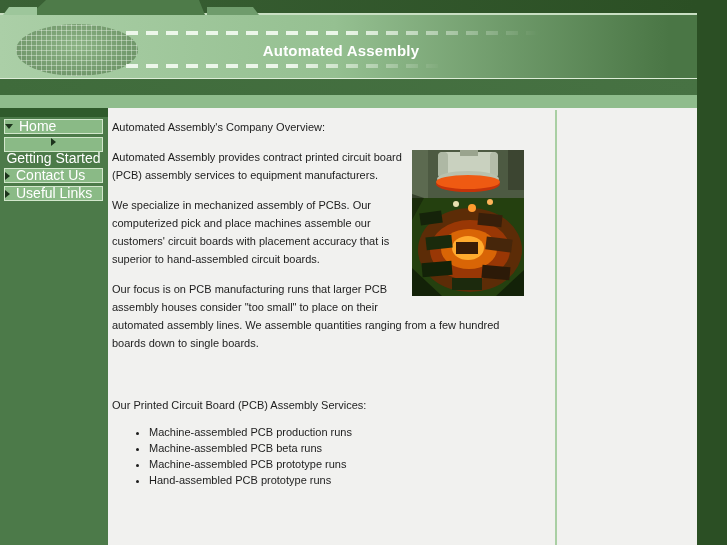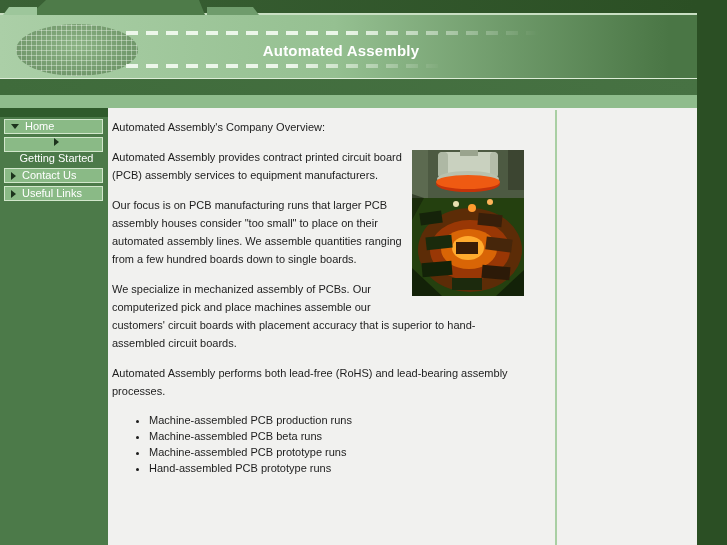--- a/index.html
+++ b/index.html
@@ -42,22 +42,22 @@
   .strip-dark{position:absolute;top:79px;left:0;width:697px;height:16px;
     background:linear-gradient(to right,#3f6b3b,#477243);}
   .strip-light{position:absolute;top:95px;left:0;width:697px;height:13px;background:#8fbc8c;}
 
   
   .main{display:flex;width:697px;height:437px;}
   .sidebar{width:108px;background:#4c7a49;flex:0 0 108px;}
   .sidebar-topbar{height:9px;background:#2f5a2b;}
   .nav-btn{box-sizing:border-box;height:15px;margin:0 4px 0 4px;width:99px;
     background:#8aba86;border:1px solid #d2e7cc;
-    display:flex;align-items:center;gap:6px;padding-left:6px;
-    color:#ffffff;font-size:11px;line-height:13px;cursor:pointer;}
+    display:flex;align-items:center;gap:6px;
+    color:#ffffff;font-size:14px;line-height:13px;cursor:pointer;}
   .nav-btn.m1{margin-top:2px;} .nav-btn.m2{margin-top:3px;flex-direction:column;}
   .nav-btn.m3{margin-top:16px;} .nav-btn.m4{margin-top:3px;}
   .tri{width:0;height:0;border-style:solid;display:inline-block;flex:0 0 auto;}
   .tri-down{border-width:5px 4px 0 4px;border-color:#1c331c transparent transparent transparent;}
   .tri-right{border-width:4px 0 4px 5px;border-color:transparent transparent transparent #1c331c;}
 
   .content{flex:1 1 auto;background:#f1f1ef;position:relative;
     padding:10px 0 0 4px;box-sizing:border-box;color:#1d1d1d;font-size:11px;}
   .vline{position:absolute;left:447px;top:2px;bottom:0;width:2px;background:#a9cfa3;}
   .flow{width:412px;}
@@ -153,24 +153,24 @@
             <ellipse cx="56" cy="32" rx="32" ry="7" fill="#ef5a12"></ellipse>
             <rect x="48" y="0" width="18" height="6" fill="#9aa48e"></rect>
 
             <polygon points="0,146 0,118 30,146" fill="#0d1606" opacity="0.7"></polygon>
             <polygon points="112,146 112,120 84,146" fill="#0d1606" opacity="0.7"></polygon>
             <polygon points="0,44 0,70 12,48" fill="#0f1808" opacity="0.5"></polygon>
           </svg>
         </div>
 
         <p>Automated Assembly provides contract printed circuit board (PCB) assembly services to equipment manufacturers.</p>
+        <p>We specialize in mechanized assembly of PCBs.  Our computerized pick and place machines assemble our customers' circuit boards with placement accuracy that is superior to hand-assembled circuit boards.</p>
         <p>Our focus is on PCB manufacturing runs that larger PCB assembly houses consider "too small" to place on their automated assembly lines.  We assemble quantities ranging from a few hundred boards down to single boards.</p>
-        <p>We specialize in mechanized assembly of PCBs.  Our computerized pick and place machines assemble our customers' circuit boards with placement accuracy that is superior to hand-assembled circuit boards.</p>
-        <p>Automated Assembly performs both lead-free (RoHS) and lead-bearing assembly processes.</p>
 
+        <div class="services-heading">Our Printed Circuit Board (PCB) Assembly Services:</div>
         <ul class="services-list">
           <li>Machine-assembled PCB production runs</li>
           <li>Machine-assembled PCB beta runs</li>
           <li>Machine-assembled PCB prototype runs</li>
           <li>Hand-assembled PCB prototype runs</li>
         </ul>
       </div>
     </div>
 
   </div>

